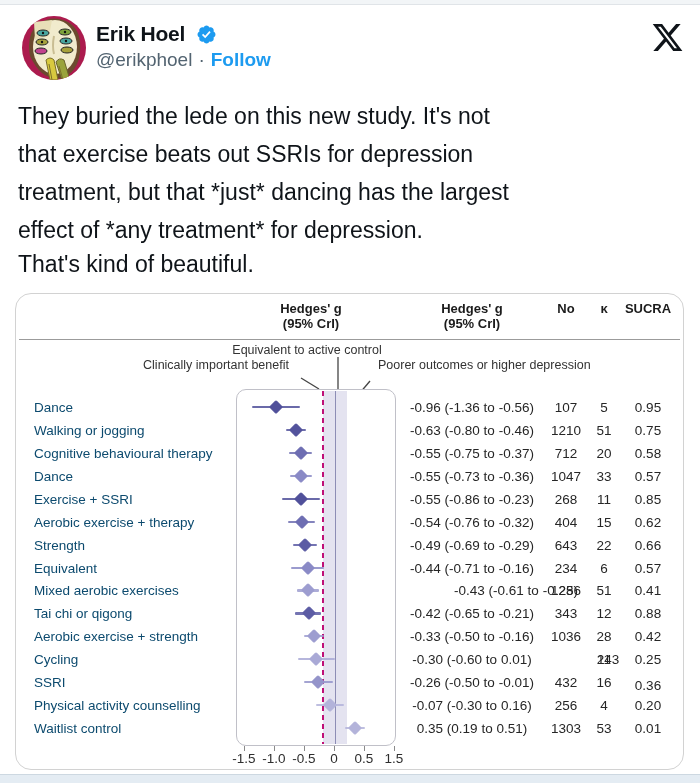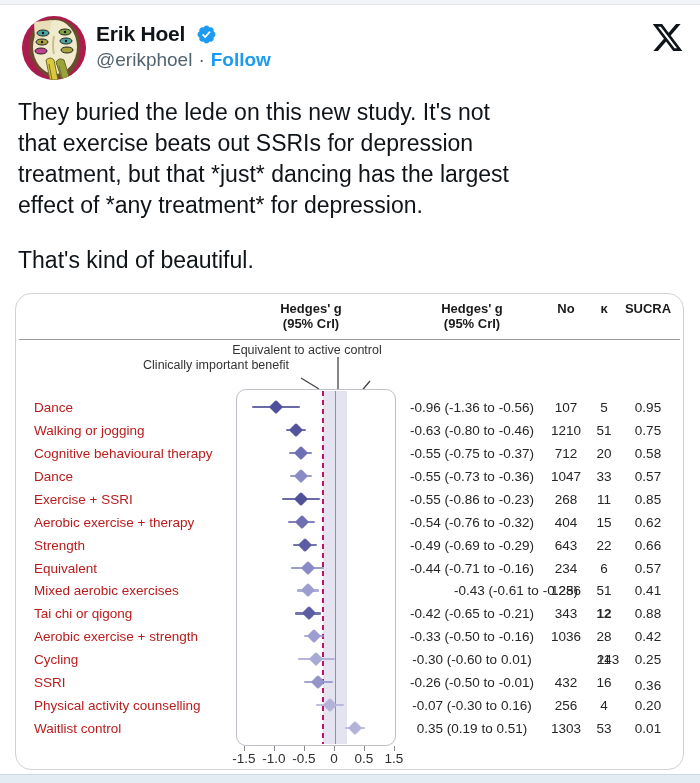--- a/index.html
+++ b/index.html
@@ -21,42 +21,42 @@
     border-radius:50%; overflow:hidden; }
   .name-row { position:absolute; left:96px; top:22px; display:flex; align-items:center; gap:11px; }
   .display-name { font-size:21px; font-weight:bold; color:#0f1419; letter-spacing:-0.2px; }
   .badge { width:21px; height:21px; display:inline-block; }
   .handle-row { position:absolute; left:96px; top:49px; font-size:19px; color:#536471; display:flex; gap:6px; align-items:flex-start;}
   .follow { color:#1d9bf0; font-weight:bold; cursor:pointer; }
   .x-logo { position:absolute; left:651px; top:21px; width:33px; height:33px; }
 
   
   .tweet-text { position:absolute; left:18px; top:97px; width:668px;
-    font-size:23px; line-height:31px; color:#0f1419; white-space:pre-line; }
+    font-size:23px; line-height:38px; color:#0f1419; white-space:pre-line; }
   .tweet-text.p2 { top:245px; }
 
   
   .figure { position:absolute; left:15px; top:293px; width:669px; height:477px;
     background:#fff; border:1.5px solid #d2d2d2; border-radius:16px; }
   .fig-abs { position:absolute; }
   .fig-header { font-size:13px; font-weight:bold; color:#1b1b1b; text-align:center;
     white-space:pre-line; line-height:15px; transform:translateX(-50%); top:7px; }
   .fig-divider { position:absolute; left:3px; right:3px; top:45px; border-top:1.2px solid #9b9b9b; }
   .annot { position:absolute; font-size:12.5px; color:#333; white-space:nowrap; }
   .annot.center { transform:translateX(-50%); }
   .pointer-svg { position:absolute; left:0; top:0; width:669px; height:477px; pointer-events:none; }
 
   .plot-box { position:absolute; left:220px; top:95px; width:160px; height:357px;
     border:1.2px solid #c0c0c8; border-radius:10px; background:#fff; }
   .band { position:absolute; top:1px; bottom:1px; background:#e4e3f0; }
   .zero-line { position:absolute; top:1px; bottom:1px; width:1px; background:#8d8db5; }
   .dash-line { position:absolute; top:1px; bottom:1px; width:2px;
     background:repeating-linear-gradient(to bottom,#bf1077 0 5px,transparent 5px 9px); }
 
-  .row-label { position:absolute; left:18px; font-size:13.5px; color:#b91c1c;
+  .row-label { position:absolute; left:18px; font-size:13.5px; color:#0c4a6e;
     transform:translateY(-50%); white-space:nowrap; }
   .row-val { position:absolute; font-size:13.5px; color:#262626; transform:translate(-50%,-50%);
     white-space:nowrap; }
   .ci-line { position:absolute; height:2.2px; border-radius:1px; transform:translateY(-50%); }
   .diamond { position:absolute; width:10px; height:10px; transform:translate(-50%,-50%) rotate(45deg);
     border-radius:1.5px; }
 
   .tick-mark { position:absolute; width:1.2px; height:5px; background:#8a8a8a; top:452px; }
   .tick-label { position:absolute; top:457px; font-size:13.5px; color:#2e2e2e;
     transform:translateX(-50%); }
@@ -117,20 +117,21 @@
   <div class="fig-abs fig-header" style="left:456px;">Hedges' g
 (95% CrI)</div>
   <div class="fig-abs fig-header" style="left:550px;">No</div>
   <div class="fig-abs fig-header" style="left:588px;">κ</div>
   <div class="fig-abs fig-header" style="left:632px;">SUCRA</div>
 
   <div class="fig-divider"></div>
 
   <div class="annot center" style="left:291px; top:49px;">Equivalent to active control</div>
   <div class="annot center" style="left:200px; top:64px;">Clinically important benefit</div>
+  <div class="annot" style="left:362px; top:64px;">Poorer outcomes or higher depression</div>
 
   <svg class="pointer-svg">
     <line x1="285" y1="84" x2="303" y2="95" stroke="#444" stroke-width="1.3"></line>
     <line x1="322" y1="63" x2="322" y2="100" stroke="#444" stroke-width="1.3"></line>
     <line x1="354" y1="87" x2="343" y2="100" stroke="#444" stroke-width="1.3"></line>
   </svg>
 
   <div class="plot-box" id="plotBox">
       <div class="band" style="left: 86px; width: 24px; background: rgb(228, 227, 240);"></div>
       <div class="zero-line" style="left: 98px;"></div>
@@ -199,21 +200,21 @@
       <div class="diamond" style="left: 292.2px; top: 296.44px; background: rgb(157, 157, 208); border: 1px solid rgb(157, 157, 208);"></div>
       <div class="row-val" style="left: 456px; top: 296.44px; margin-left: 44px;">-0.43 (-0.61 to -0.25)</div>
       <div class="row-val" style="left: 550px; top: 296.44px;">1286</div>
       <div class="row-val" style="left: 588px; top: 296.44px;">51</div>
       <div class="row-val" style="left: 632px; top: 296.44px;">0.41</div>
       <div class="row-label" style="top: 319.37px;">Tai chi or qigong</div>
       <div class="ci-line" style="left: 279px; width: 26.4px; top: 319.37px; background: rgb(92, 92, 164); opacity: 0.85;"></div>
       <div class="diamond" style="left: 292.8px; top: 319.37px; background: rgb(92, 92, 164); border: 1px solid rgb(92, 92, 164);"></div>
       <div class="row-val" style="left: 456px; top: 319.37px;">-0.42 (-0.65 to -0.21)</div>
       <div class="row-val" style="left: 550px; top: 319.37px;">343</div>
-      <div class="row-val" style="left: 588px; top: 319.37px; font-weight: bold;">12</div>
+      <div class="row-val" style="left: 588px; top: 319.37px;">12</div>
       <div class="row-val" style="left: 632px; top: 319.37px;">0.88</div>
       <div class="row-label" style="top: 342.3px;">Aerobic exercise + strength</div>
       <div class="ci-line" style="left: 288px; width: 20.4px; top: 342.3px; background: rgb(157, 157, 208); opacity: 0.85;"></div>
       <div class="diamond" style="left: 298.2px; top: 342.3px; background: rgb(157, 157, 208); border: 1px solid rgb(157, 157, 208);"></div>
       <div class="row-val" style="left: 456px; top: 342.3px;">-0.33 (-0.50 to -0.16)</div>
       <div class="row-val" style="left: 550px; top: 342.3px;">1036</div>
       <div class="row-val" style="left: 588px; top: 342.3px;">28</div>
       <div class="row-val" style="left: 632px; top: 342.3px;">0.42</div>
       <div class="row-label" style="top: 365.23px;">Cycling</div>
       <div class="ci-line" style="left: 282px; width: 36.6px; top: 365.23px; background: rgb(169, 169, 214); opacity: 0.85;"></div>

